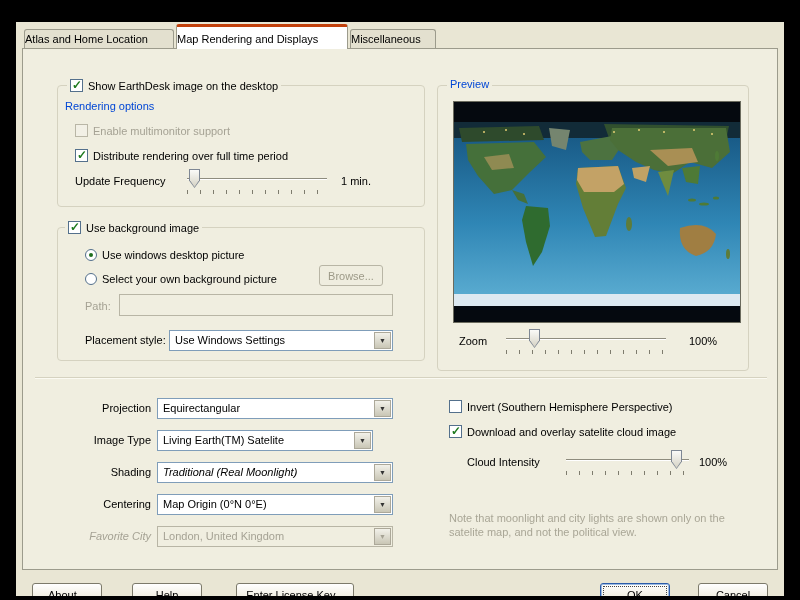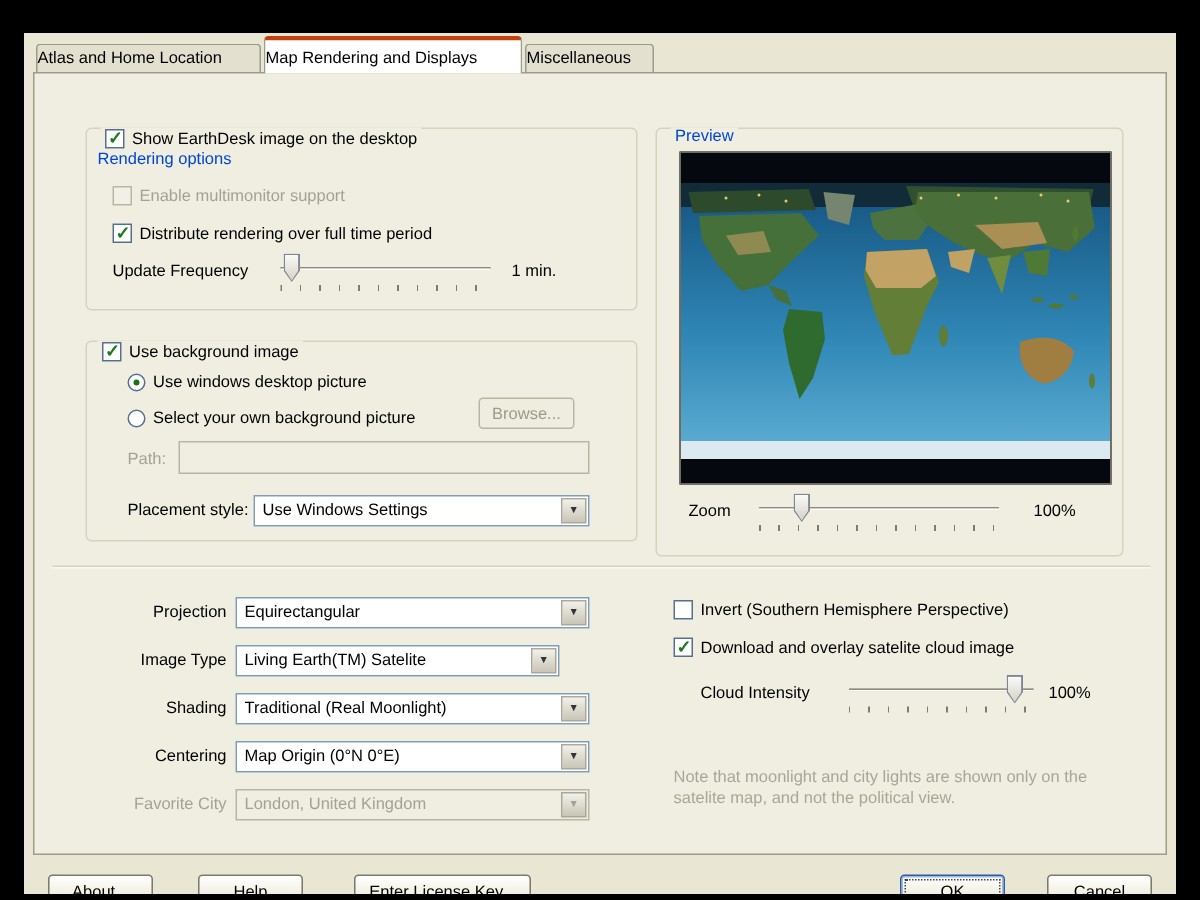--- a/index.html
+++ b/index.html
@@ -12,21 +12,21 @@
   .tab { position:absolute; height:20px; line-height:19px; text-align:left; background:#E3E0CF;
          border:1px solid #9C9B8C; border-bottom:none; border-radius:3px 3px 0 0; top:7px; z-index:1; }
   .tab.active { top:2px; height:25px; line-height:24px; background:#ffffff; border-top:3px solid #c2410c; z-index:3; }
 
   
   .panel { position:absolute; left:6px; top:26px; width:756px; height:522px; background:#F0EEE0;
            border:1px solid #9C9B8C; z-index:2; }
 
   .groupbox { position:absolute; border:1px solid #D5D2C0; border-radius:4px; }
   .bluecap { position:absolute; color:#0046D5; }
-  .cap-bg { background:#F0EEE0; padding:0 3px;margin-top:7px; }
+  .cap-bg { background:#F0EEE0; padding:0 3px; }
 
   
   .cb { position:absolute; display:flex; align-items:center; gap:5px; height:15px; z-index:4; }
   .cb-box { width:13px; height:13px; background:#fff; border:1px solid #54708C; position:relative; flex:0 0 auto; }
   .cb.checked .cb-box::after { content:"✓"; position:absolute; left:1px; top:-2px; font-size:12px; font-weight:bold; color:#1E7A1E; }
   .cb.disabled .cb-box { background:#F2F0E6; border-color:#B9B6A6; }
   .cb.disabled .cb-label { color:#A5A294; }
 
   
   .radio { position:absolute; display:flex; align-items:center; gap:5px; height:14px; }
@@ -208,32 +208,32 @@
         <span class="combo-btn"></span>
       </div>
 
       <div class="lbl" style="left:20px; top:385px; width:108px; text-align:right;">Image Type</div>
       <div class="combo" style="left:134px; top:381px; width:216px;">
         <span class="combo-value">Living Earth(TM) Satelite</span>
         <span class="combo-btn"></span>
       </div>
 
       <div class="lbl" style="left:20px; top:417px; width:108px; text-align:right;">Shading</div>
-      <div class="combo" style="left:134px; top:413px; width:236px;">
+      <div class="combo" style="left:134px; top:413px; width:236px;font-style:italic;">
         <span class="combo-value">Traditional (Real Moonlight)</span>
         <span class="combo-btn"></span>
       </div>
 
       <div class="lbl" style="left:20px; top:449px; width:108px; text-align:right;">Centering</div>
       <div class="combo" style="left:134px; top:445px; width:236px;">
         <span class="combo-value">Map Origin (0°N 0°E)</span>
         <span class="combo-btn"></span>
       </div>
 
-      <div class="lbl gray" style="left:20px; top:481px; width:108px; text-align:right;">Favorite City</div>
+      <div class="lbl gray" style="left:20px; top:481px; width:108px; text-align:right;font-style:italic;">Favorite City</div>
       <div class="combo disabled" style="left:134px; top:477px; width:236px;">
         <span class="combo-value">London, United Kingdom</span>
         <span class="combo-btn"></span>
       </div>
 
       <div class="cb" style="left:426px; top:350px;">
         <span class="cb-box"></span>
         <span class="cb-label">Invert (Southern Hemisphere Perspective)</span>
       </div>
       <div class="cb checked" style="left:426px; top:375px;">

